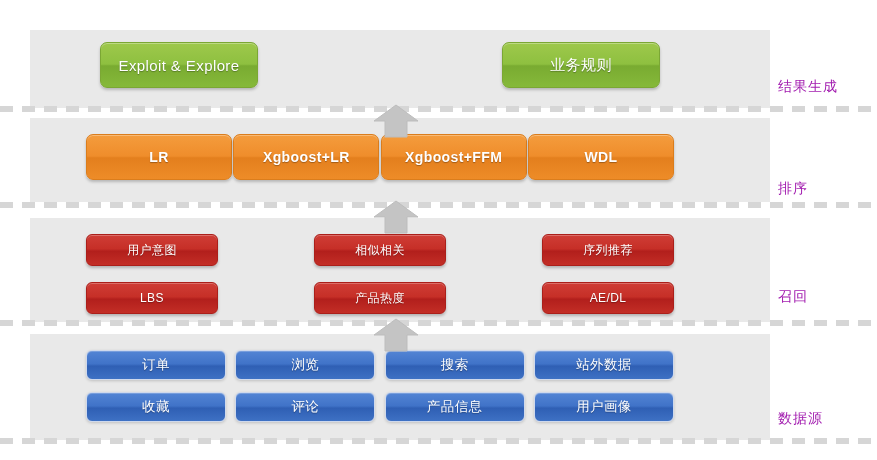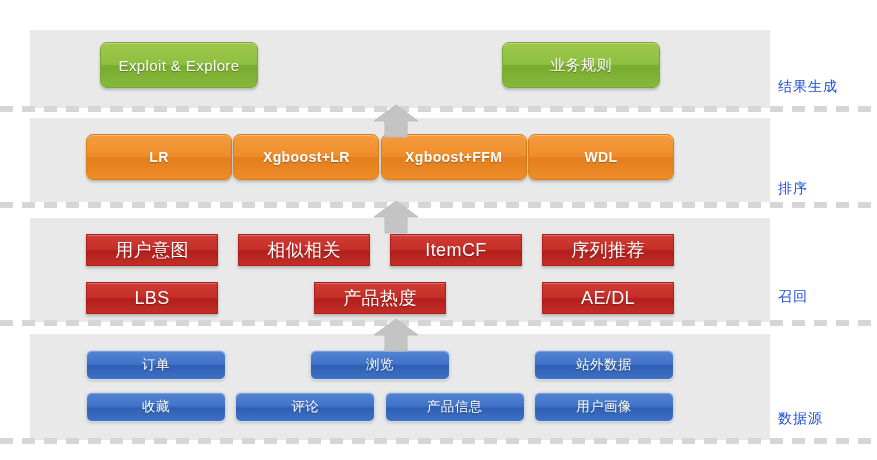--- a/index.html
+++ b/index.html
@@ -71,22 +71,22 @@
     font-size: 14px;
     background: linear-gradient(to bottom, #f49c3d 0%, #ef8d2b 48%, #e37f1d 52%, #ee8c28 100%);
     border: 1px solid #db7d1c;
     box-shadow: 0 2px 3px rgba(0,0,0,0.22), inset 0 1px 0 rgba(255,255,255,0.30);
     font-weight: bold;
   }
 
   .node.red {
     width: 132px;
     height: 32px;
-    font-size: 18px;
-    border-radius: 0;
+    font-size: 12px;
+    border-radius: 6px;
     background: linear-gradient(to bottom, #cf3d36 0%, #c62f27 46%, #b21f1c 54%, #c32e26 100%);
     border: 1px solid #ab1f1a;
     box-shadow: 0 2px 3px rgba(0,0,0,0.24), inset 0 1px 0 rgba(255,255,255,0.26);
   }
 
   .node.blue {
     width: 140px;
     height: 30px;
     font-size: 13.5px;
     border-radius: 6px;
@@ -115,21 +115,21 @@
     position: absolute;
     width: 46px;
     height: 34px;
   }
   .arrow svg { display: block; }
 
   
   .stage-label {
     position: absolute;
     font-size: 14px;
-    color: #1d4ed8;
+    color: #a21caf;
     letter-spacing: 1px;
     white-space: nowrap;
     text-shadow: 0 1px 1px rgba(255,255,255,0.9);
   }
 </style>
 </head>
 <body>
 
 <div id="diagram">
     <div class="layer" style="top: 30px; height: 78px;"></div>
@@ -143,33 +143,33 @@
       <div class="node orange">LR</div>
       <div class="node orange">Xgboost+LR</div>
       <div class="node orange">Xgboost+FFM</div>
       <div class="node orange">WDL</div>
     </div>
     <div class="stage-label" style="left: 778px; top: 180px;">排序</div>
     <div class="layer" style="top: 218px; height: 104px;"></div>
     <div class="row" style="top: 234px; left: 30px; position: absolute;">
       <div class="node red">用户意图</div>
       <div class="node red">相似相关</div>
-      <div class="node red">ItemCF</div>
       <div class="node red">序列推荐</div>
     </div>
     <div class="row" style="top: 282px; left: 30px; position: absolute;">
       <div class="node red">LBS</div>
       <div class="node red">产品热度</div>
       <div class="node red">AE/DL</div>
     </div>
     <div class="stage-label" style="left: 778px; top: 288px;">召回</div>
     <div class="layer" style="top: 334px; height: 106px;"></div>
     <div class="row" style="top: 350px; left: 30px; position: absolute;">
       <div class="node blue">订单</div>
       <div class="node blue">浏览</div>
+      <div class="node blue">搜索</div>
       <div class="node blue">站外数据</div>
     </div>
     <div class="row" style="top: 392px; left: 30px; position: absolute;">
       <div class="node blue">收藏</div>
       <div class="node blue">评论</div>
       <div class="node blue">产品信息</div>
       <div class="node blue">用户画像</div>
     </div>
     <div class="stage-label" style="left: 778px; top: 410px;">数据源</div>
     <div class="divider" style="top: 106px;"></div>

